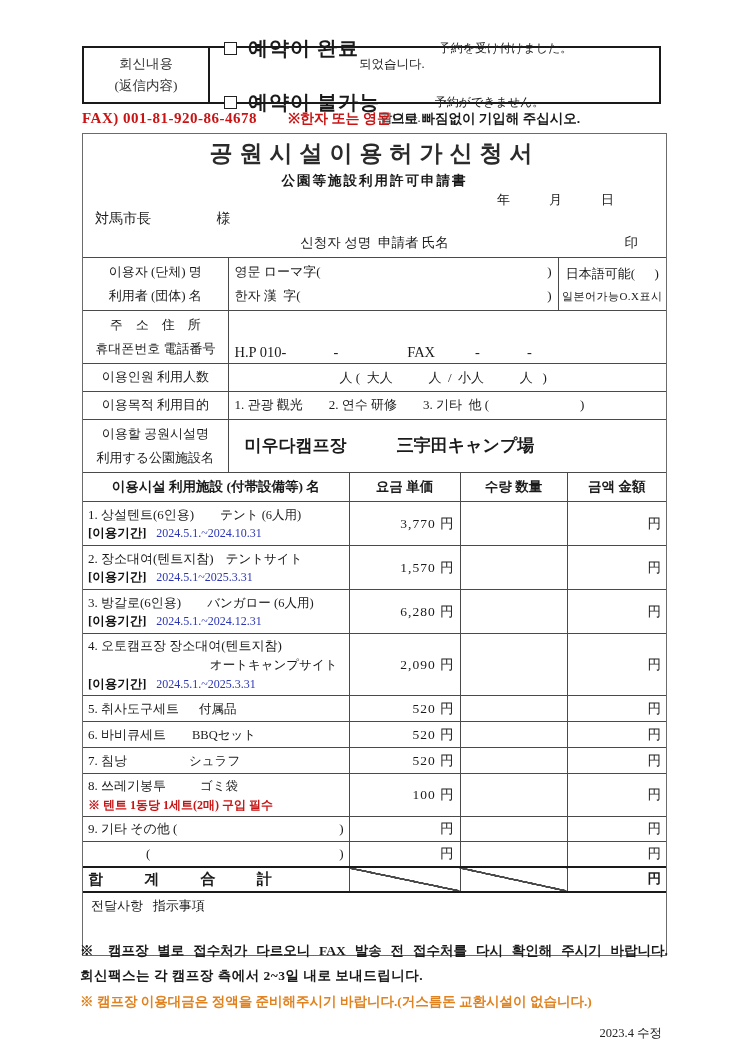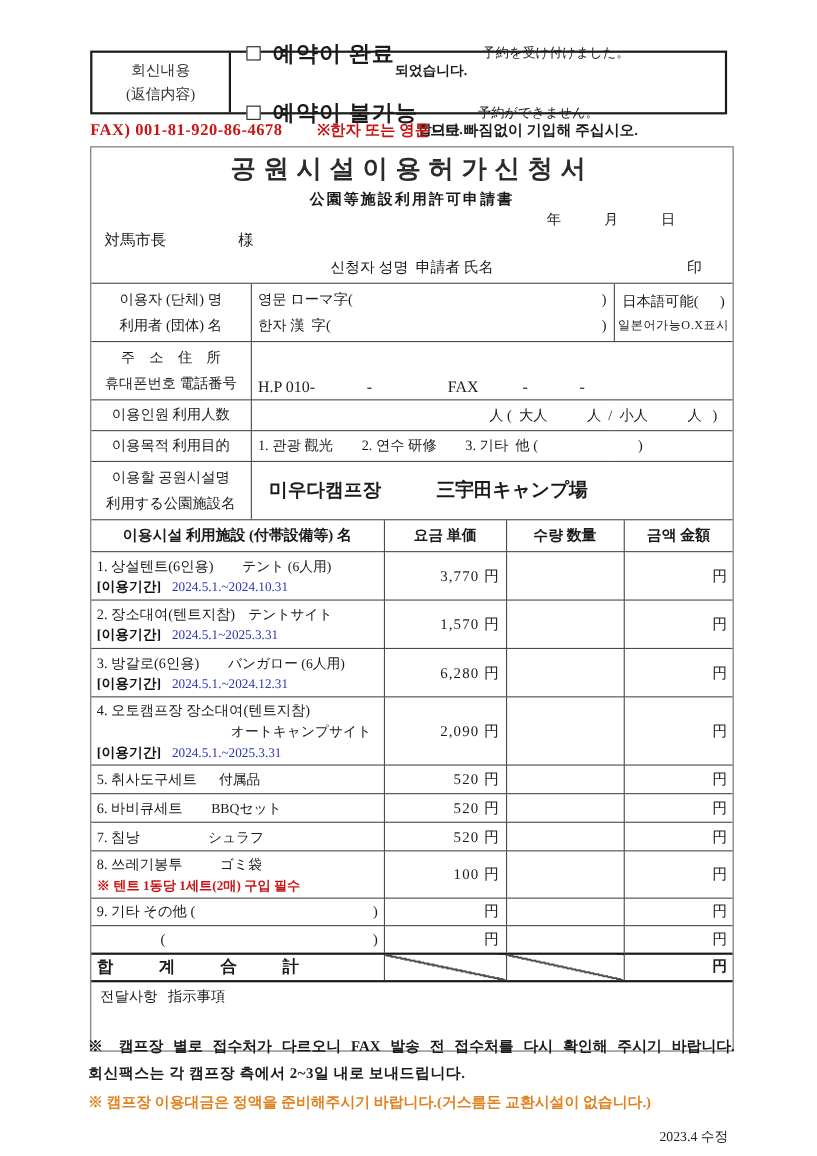--- a/index.html
+++ b/index.html
@@ -21,21 +21,21 @@
     display:flex; flex-direction:column; justify-content:center; align-items:center;
     font-size:13.5px; line-height:1.6; color:#333;
   }
   .reply-options { flex:1; display:flex; flex-direction:column; justify-content:center; padding-left:14px; gap:5px; }
   .reply-option { display:flex; align-items:center; }
   .checkbox {
     width:13px; height:13px; border:1.6px solid #222; display:inline-block;
     margin-right:11px; flex:none; background:#fff;
   }
   .cb-ko { font-weight:bold; font-size:20px; letter-spacing:1px; }
-  .cb-ko-rest { font-weight:bold; font-size:12.5px;margin-top:32px; }
+  .cb-ko-rest { font-weight:normal; font-size:12.5px;margin-top:32px; }
   .cb-ja { font-size:12px; margin-left:14px; color:#222; }
 
   
   .fax-line { position:absolute; left:82px; top:108px; width:585px; font-size:13.5px; white-space:nowrap; }
   .fax-number { color:#c81414; font-weight:bold; font-size:15px; letter-spacing:.5px; }
   .fax-note-red { color:#c81414; font-weight:bold; font-size:14px; margin-left:28px; }
   .fax-note-black { color:#1a1a1a; font-weight:bold; font-size:13.5px; }
 
   
   .main-box { position:absolute; left:82px; top:133px; width:585px; border:1px solid #6b6b6b; background:#fff; }
@@ -53,21 +53,21 @@
 
   table { border-collapse:collapse; border-style:hidden; width:100%; }
   td { border:1px solid #4a4a4a; font-size:13px; padding:2px 6px; vertical-align:middle; }
 
   .label-cell { text-align:center; line-height:1.75; padding:2px 2px; }
   .two-line { line-height:1.85; }
   .flex-between { display:flex; justify-content:space-between; align-items:center; }
   .jp-col { text-align:center; padding:2px 1px; }
   .jp-col .small { font-size:11px; letter-spacing:.5px; }
   .phone-line { font-size:14.5px; font-family:"Liberation Serif",serif; }
-  .people-line { text-align:right; padding-right:14px;font-family:Liberation Serif, serif; }
+  .people-line { text-align:center; padding-right:14px;font-family:Liberation Serif, serif; }
   .red { color:#c81414; }
   .blue { color:#2b35b4; }
   .orange { color:#e0821f; }
   .period-line2 { font-size:12.5px; margin-top:2px; }
   .facility-cell { font-weight:bold; font-size:17px; padding-left:16px; }
   .facility-cell .ja-name { margin-left:46px;text-align:right; }
 
   .price-table td { padding:2px 5px; }
   .price-table .hdr td { text-align:center; font-weight:bold; font-size:13.5px; height:29px; }
   .name-cell { padding-left:7px; line-height:1.5; }

